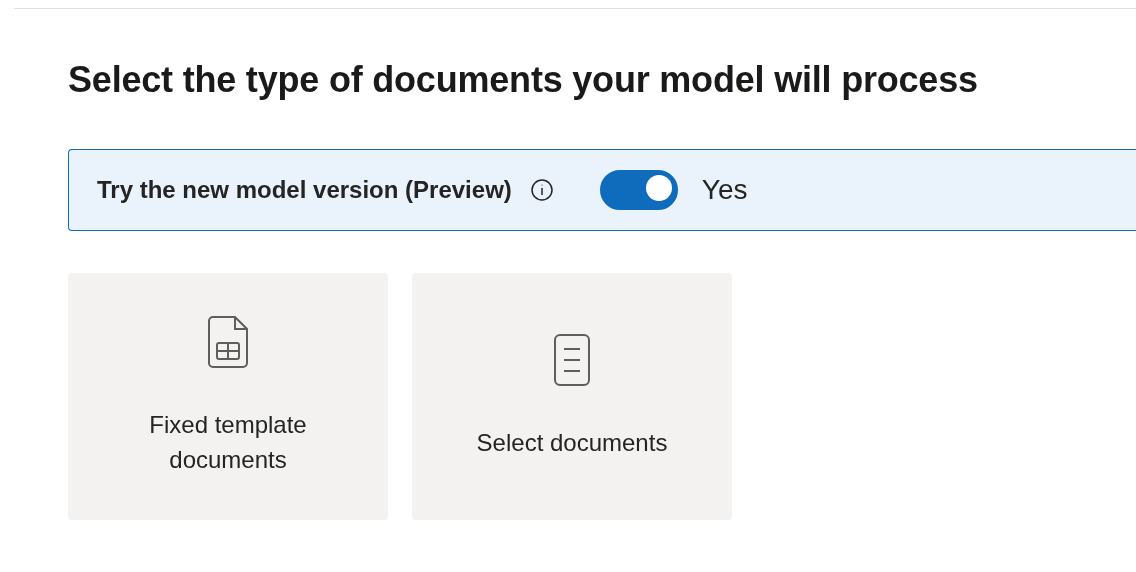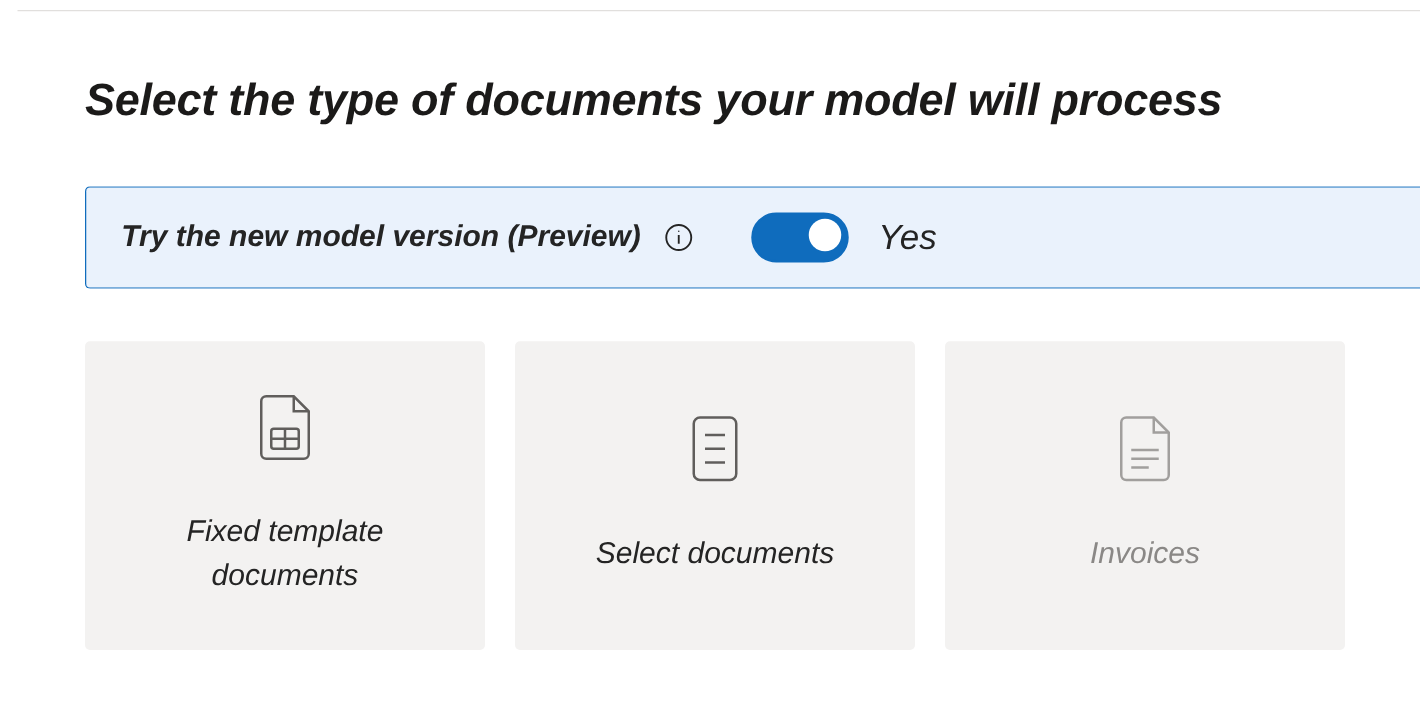--- a/index.html
+++ b/index.html
@@ -15,21 +15,20 @@
     }
 
     .top-divider {
       height: 8px;
       border-bottom: 1px solid #e1dfdd;
       margin-left: 14px;
     }
 
     .content {
       padding: 50px 0 0 68px;
-      font-style: italic;
     }
 
     h1.page-title {
       font-size: 36px;
       font-weight: 600;
       margin: 0 0 48px 0;
       color: #1b1a19;
       letter-spacing: -0.2px;
     }
 
@@ -195,28 +194,16 @@
         <svg viewBox="0 0 46 54">
           <rect x="6" y="2" width="34" height="50" rx="5"></rect>
           <line x1="15" y1="16" x2="31" y2="16"></line>
           <line x1="15" y1="27" x2="31" y2="27"></line>
           <line x1="15" y1="38" x2="31" y2="38"></line>
         </svg>
       </span>
       <span class="card-label">Select documents</span>
     </div>
 
-    <div class="card disabled">
-      <span class="card-icon">
-        <svg viewBox="0 0 46 54">
-          <path d="M8 2 L30 2 L42 14 L42 48 a4 4 0 0 1 -4 4 L8 52 a4 4 0 0 1 -4 -4 L4 6 a4 4 0 0 1 4 -4 Z"></path>
-          <path d="M30 2 L30 14 L42 14"></path>
-          <line x1="12" y1="28" x2="34" y2="28"></line>
-          <line x1="12" y1="35" x2="34" y2="35"></line>
-          <line x1="12" y1="42" x2="26" y2="42"></line>
-        </svg>
-      </span>
-      <span class="card-label">Invoices</span>
-    </div>
 
   </div>
 
 </div>
 
 </body></html>

